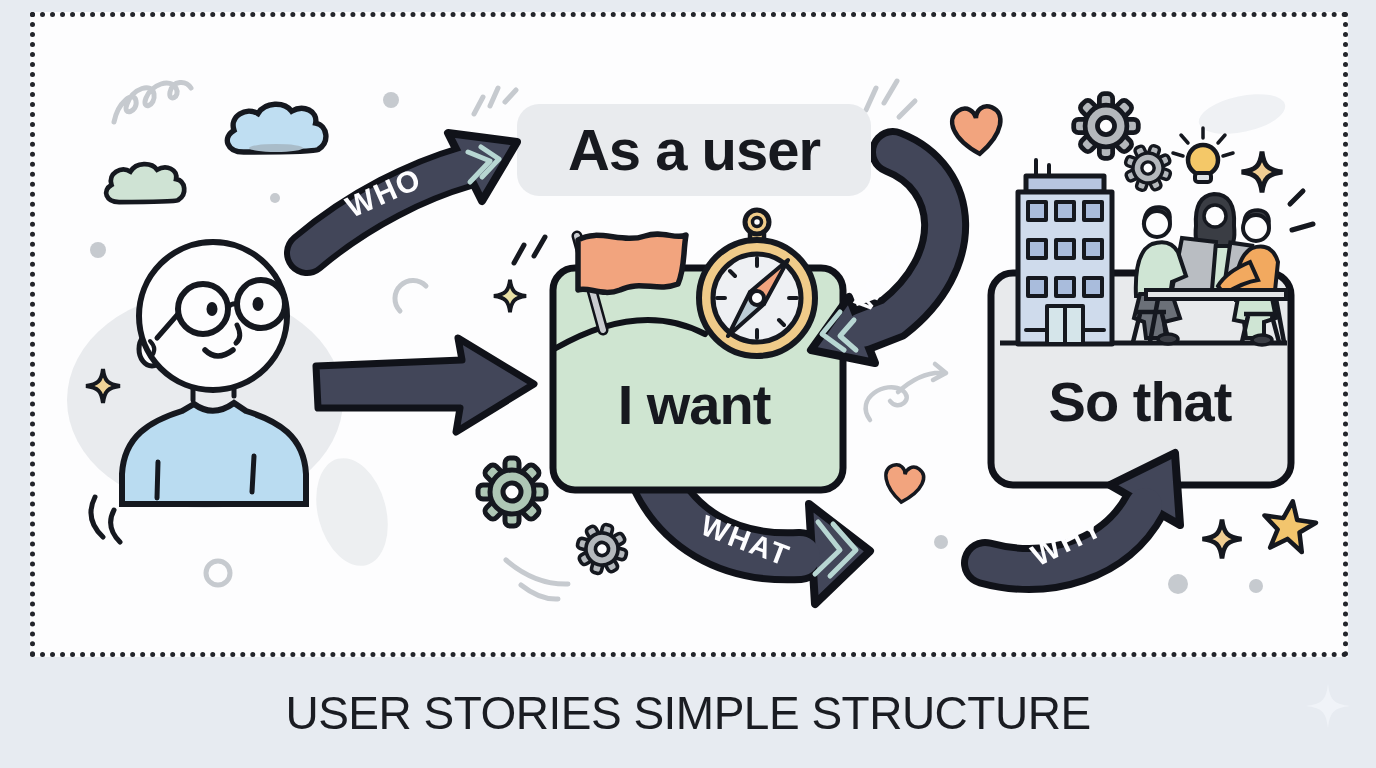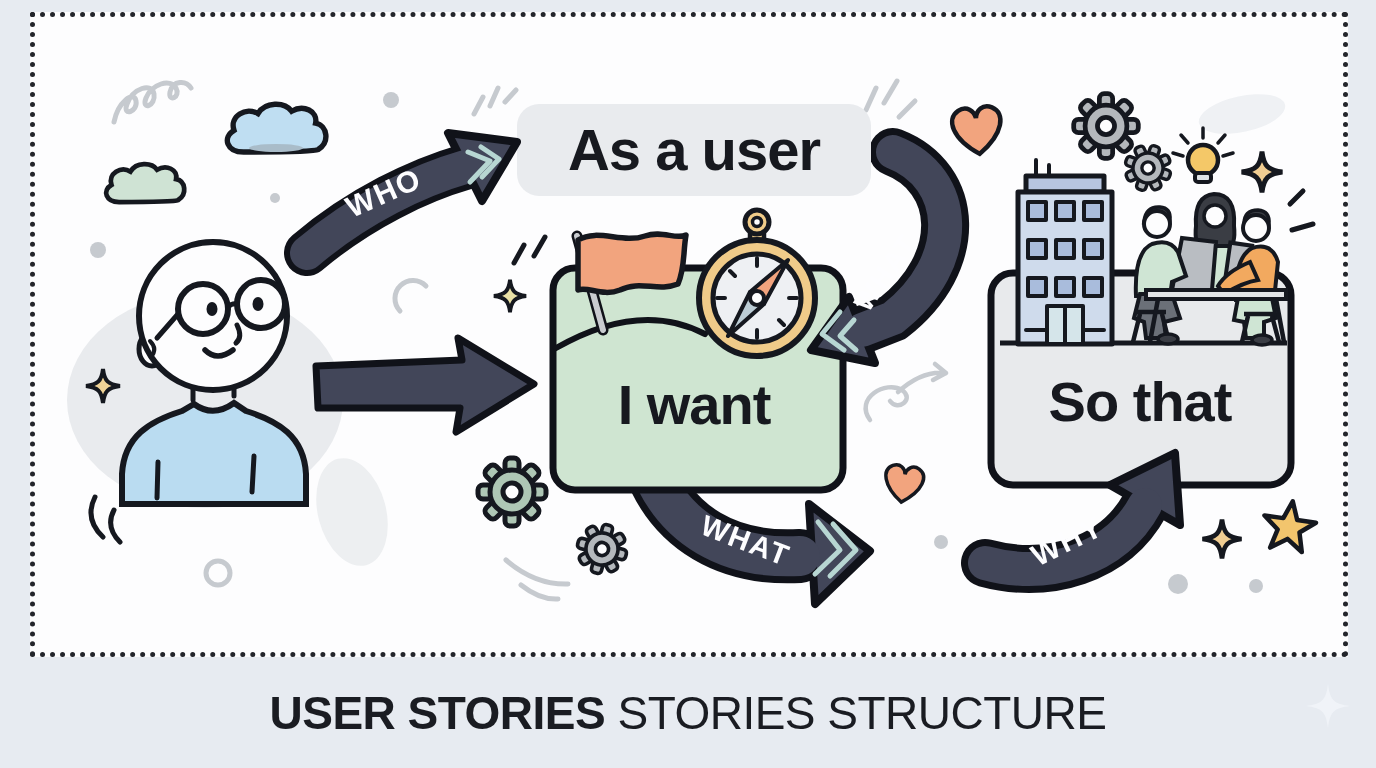--- a/index.html
+++ b/index.html
@@ -4,21 +4,21 @@
 <style>
   html,body{margin:0;padding:0;background:#e7ebf1;}
   .stage{position:relative;width:1376px;height:768px;background:#e7ebf1;overflow:hidden;
          font-family:"Liberation Sans","DejaVu Sans",sans-serif;}
   .board{position:absolute;left:30px;top:12px;width:1318px;height:645px;box-sizing:border-box;
          background:#fdfdfe;border:5px dotted #23252b;}
   .art{position:absolute;left:0;top:0;width:1376px;height:768px;}
   .caption{position:absolute;left:0;top:657px;width:1376px;height:111px;display:flex;
            align-items:center;justify-content:center;}
   .caption h1{margin:0;font-size:46px;letter-spacing:-0.5px;color:#1a1c22;font-weight:400;white-space:nowrap;}
-  .caption h1 .b{font-weight:700;}
+  .caption h1 .b{font-weight:400;}
   .corner-sparkle{position:absolute;right:22px;top:680px;}
   
   text{user-select:none;}
   .band-o{fill:none;stroke:#101219;stroke-linecap:round;}
   .band{fill:none;stroke:#424659;stroke-linecap:round;}
   .head{fill:#424659;stroke:#101219;stroke-width:8;stroke-linejoin:round;}
   .chev{fill:none;stroke:#b7d6d2;stroke-width:5;stroke-linecap:round;stroke-linejoin:round;}
   .albl{fill:#fdfdff;font-weight:bold;letter-spacing:2px;}
   .boxlbl{font-weight:bold;fill:#17191f;letter-spacing:-1px;}
   .doodle{stroke:#c6cacf;fill:none;stroke-linecap:round;}
@@ -232,18 +232,18 @@
     <use href="#sp4" transform="translate(1262,172) scale(1.2)" fill="#f0cd92"></use>
 
     <use href="#heart" transform="translate(977,128) rotate(-6)" fill="#f2a47e"></use>
     <use href="#heart" transform="translate(904,482) scale(0.78) rotate(8)" fill="#f2a47e"></use>
 
     <use href="#sp4" transform="translate(1222,539) scale(1.15)" fill="#f0cd92"></use>
     <use href="#star5" transform="translate(1289,528) rotate(8)" fill="#f2c56d"></use>
   </svg>
 
   <div class="caption">
-    <h1><span class="b">USER STORIES</span>&nbsp;<span>STORIES STRUCTURE</span></h1>
+    <h1><span class="b">USER STORIES</span>&nbsp;<span>SIMPLE STRUCTURE</span></h1>
   </div>
   <svg class="corner-sparkle" width="52" height="52" viewBox="-26 -26 52 52">
     <path d="M0,-22 C2,-6 6,-2 22,0 C6,2 2,6 0,22 C-2,6 -6,2 -22,0 C-6,-2 -2,-6 0,-22 Z" fill="#f0f3f8"></path>
   </svg>
 </div>
 
 </body></html>

